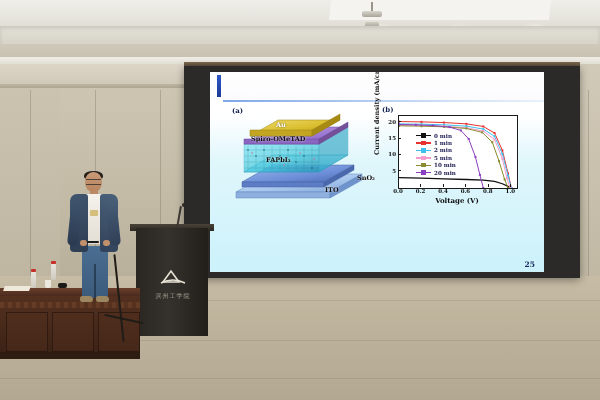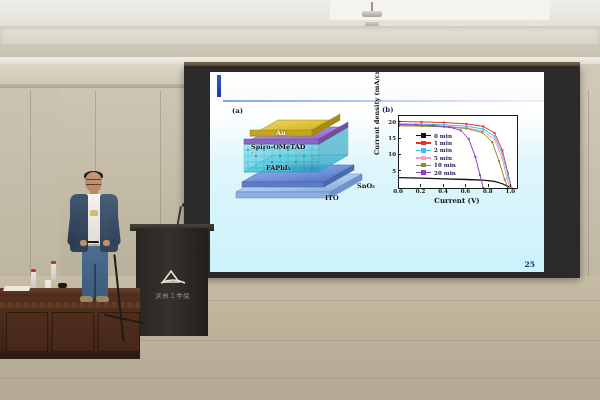--- a/index.html
+++ b/index.html
@@ -62,21 +62,21 @@
     font-family:"DejaVu Sans","Liberation Sans",sans-serif;}
   .title-rule{position:absolute;left:13px;top:28px;width:321px;height:1.5px;
     background:linear-gradient(90deg,#7fa8e8,#cfe0f6 70%,#eaf2fc);}
 
   
   .panel-a{position:absolute;left:18px;top:36px;width:140px;height:96px;}
   .lbl-a{position:absolute;left:4px;top:-2px;font-size:7px;font-weight:bold;color:#12204e;
      font-family:"DejaVu Serif","Liberation Serif",serif;}
   .stack-label{position:absolute;font-size:6.5px;font-weight:bold;color:#101010;
      font-family:"DejaVu Serif","Liberation Serif",serif;white-space:nowrap;
-     text-shadow:0 0 2px rgba(255,255,255,.85);margin-top:8px;}
+     text-shadow:0 0 2px rgba(255,255,255,.85);}
   .stack-label.lite{color:#ffffff;text-shadow:0 0 2px rgba(0,0,0,.6);}
 
   
   .panel-b{position:absolute;left:158px;top:34px;width:166px;height:104px;}
   .lbl-b{position:absolute;left:14px;top:-1px;font-size:7px;font-weight:bold;color:#12204e;
      font-family:"DejaVu Serif","Liberation Serif",serif;}
   .plot-box{position:absolute;left:30px;top:9px;width:118px;height:72px;
      border:1px solid #1a1a1a;background:#ffffff;}
   .ytitle{position:absolute;left:-22px;top:14px;width:62px;text-align:center;
      transform:rotate(-90deg);transform-origin:50% 50%;
@@ -355,21 +355,21 @@
             <rect x="32.71" y="8.49" width="2" height="2" fill="#8b3fc1"></rect>
             <rect x="49.57" y="10.13" width="2" height="2" fill="#8b3fc1"></rect>
             <rect x="60.81" y="13.40" width="2" height="2" fill="#8b3fc1"></rect>
             <rect x="68.68" y="21.91" width="2" height="2" fill="#8b3fc1"></rect>
             <rect x="75.42" y="39.91" width="2" height="2" fill="#8b3fc1"></rect>
             <rect x="79.91" y="57.91" width="2" height="2" fill="#8b3fc1"></rect>
             <rect x="83.29" y="71.00" width="2" height="2" fill="#8b3fc1"></rect>
           </svg>
       </div>
 
-      <div class="xtitle">Current (V)</div>
+      <div class="xtitle">Voltage (V)</div>
       <div id="xticks">
           <div class="xtick" style="left: 30px;">0.0</div>
           <div class="tickmark" style="left: 29.65px; top: 78px; width: 0.7px; height: 3px;"></div>
           <div class="xtick" style="left: 52.4762px;">0.2</div>
           <div class="tickmark" style="left: 52.1262px; top: 78px; width: 0.7px; height: 3px;"></div>
           <div class="xtick" style="left: 74.9524px;">0.4</div>
           <div class="tickmark" style="left: 74.6024px; top: 78px; width: 0.7px; height: 3px;"></div>
           <div class="xtick" style="left: 97.4286px;">0.6</div>
           <div class="tickmark" style="left: 97.0786px; top: 78px; width: 0.7px; height: 3px;"></div>
           <div class="xtick" style="left: 119.905px;">0.8</div>

